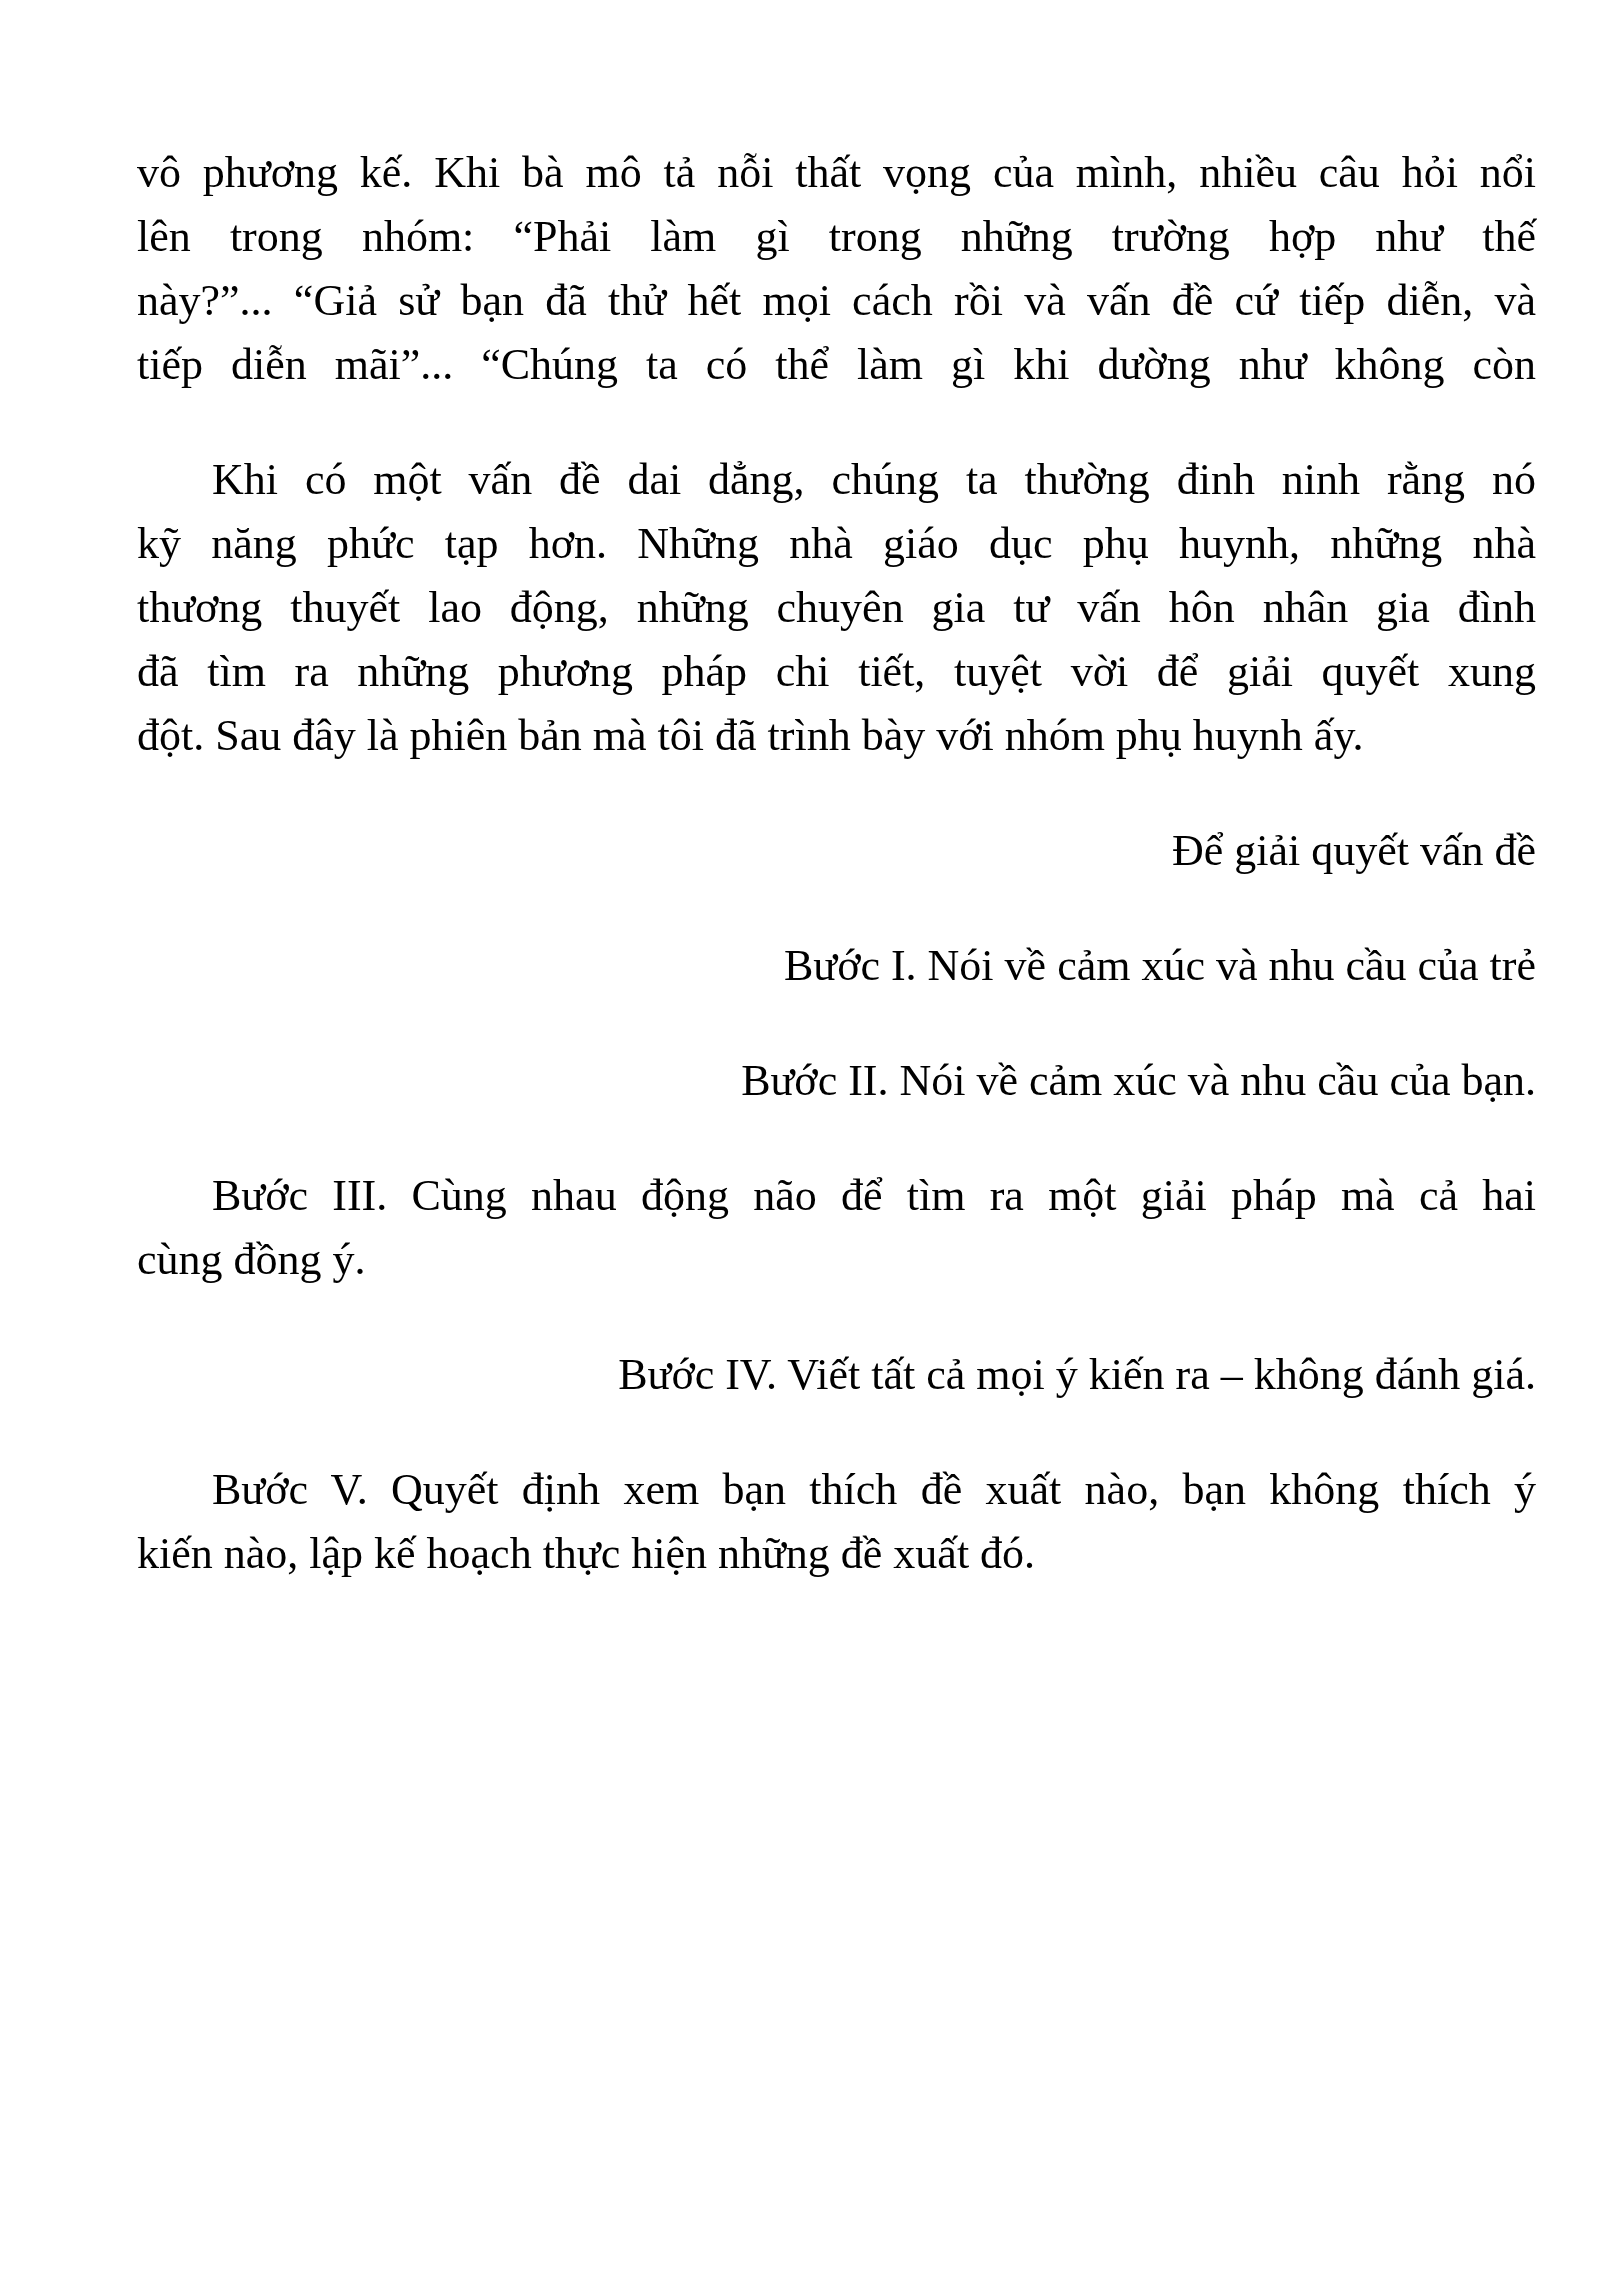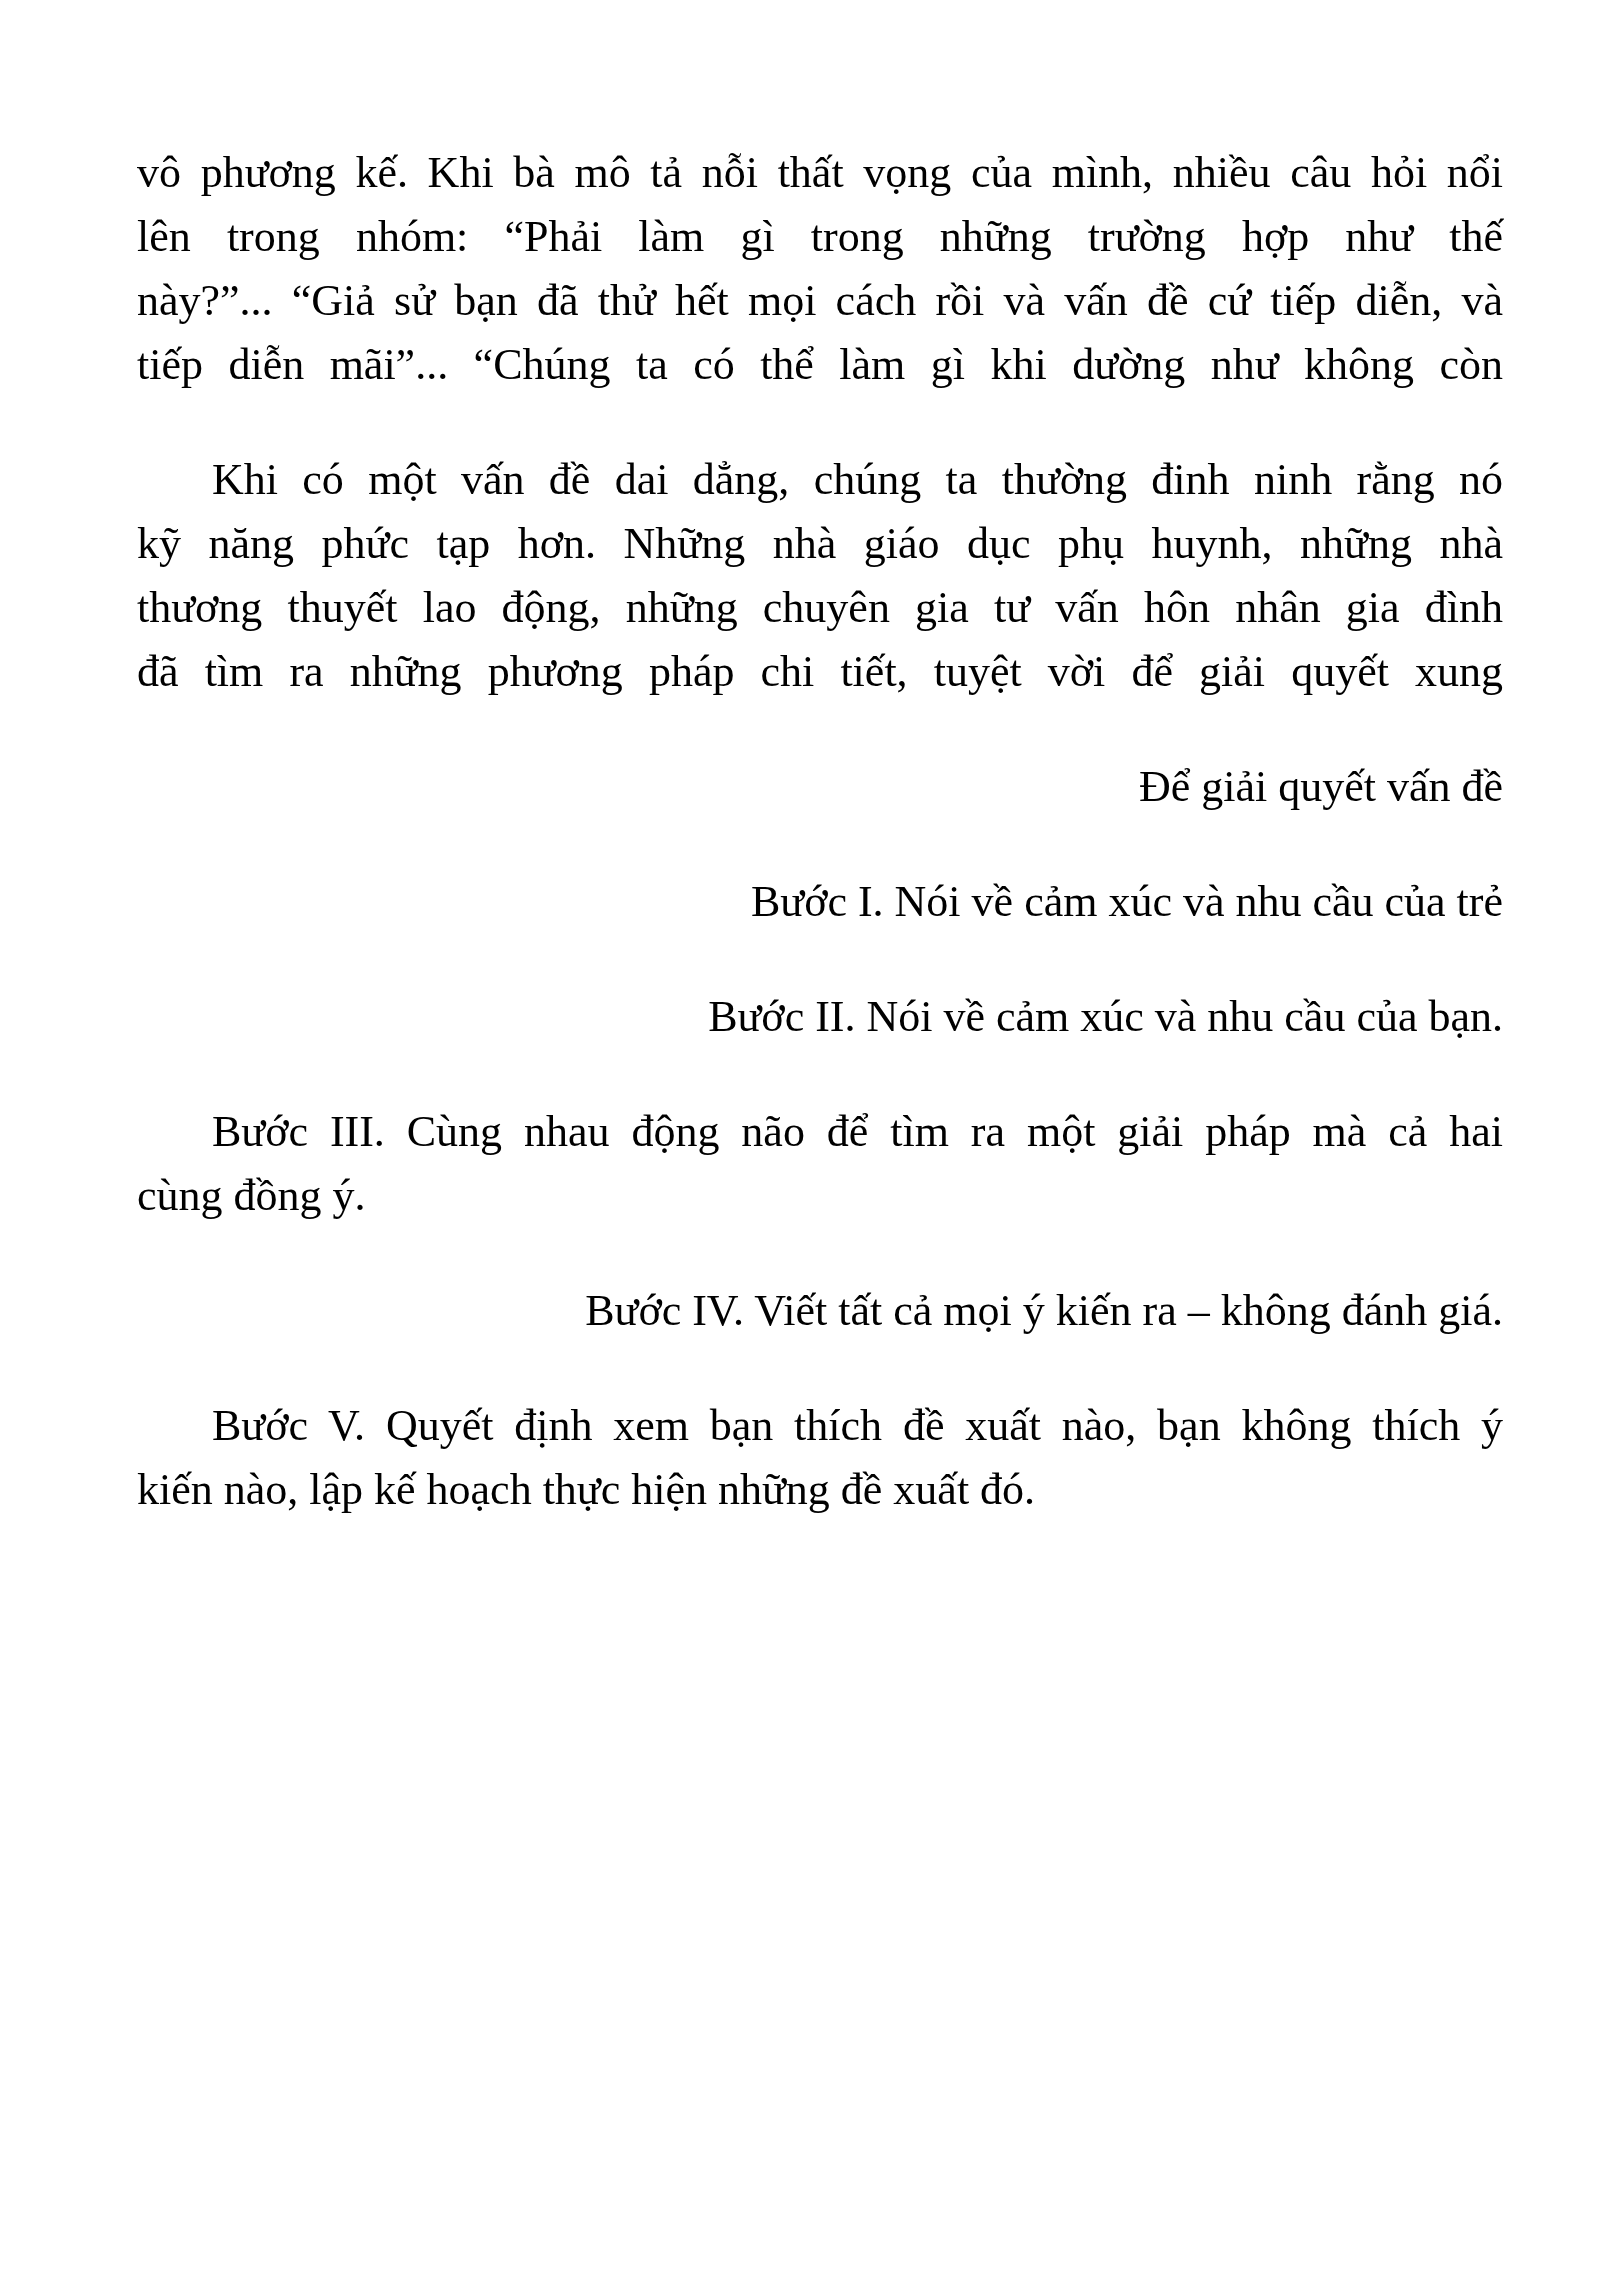--- a/index.html
+++ b/index.html
@@ -10,21 +10,21 @@
     width: 1623px;
     height: 2295px;
     background: #ffffff;
     color: #000000;
     font-family: "Liberation Serif", "DejaVu Serif", serif;
   }
   .page {
     box-sizing: border-box;
     width: 1623px;
     height: 2295px;
-    padding: 141px 120px 0 137px;
+    padding: 141px 87px 0 137px;
     background: #ffffff;
   }
   .para {
     margin: 0 0 51px 0;
     padding: 0;
     font-size: 44px;
     line-height: 64px;
   }
   .line {
     display: block;
@@ -51,20 +51,21 @@
     <span class="line stretch">lên trong nhóm: “Phải làm gì trong những trường hợp như thế</span>
     <span class="line stretch">này?”... “Giả sử bạn đã thử hết mọi cách rồi và vấn đề cứ tiếp diễn, và</span>
     <span class="line stretch">tiếp diễn mãi”... “Chúng ta có thể làm gì khi dường như không còn</span>
   </p>
 
   <p class="para">
     <span class="line stretch indent">Khi có một vấn đề dai dẳng, chúng ta thường đinh ninh rằng nó</span>
     <span class="line stretch">kỹ năng phức tạp hơn. Những nhà giáo dục phụ huynh, những nhà</span>
     <span class="line stretch">thương thuyết lao động, những chuyên gia tư vấn hôn nhân gia đình</span>
     <span class="line stretch">đã tìm ra những phương pháp chi tiết, tuyệt vời để giải quyết xung</span>
+    <span class="line">đột. Sau đây là phiên bản mà tôi đã trình bày với nhóm phụ huynh ấy.</span>
   </p>
 
   <p class="para">
     <span class="line indent">Để giải quyết vấn đề</span>
   </p>
 
   <p class="para">
     <span class="line indent">Bước I. Nói về cảm xúc và nhu cầu của trẻ</span>
   </p>
 

